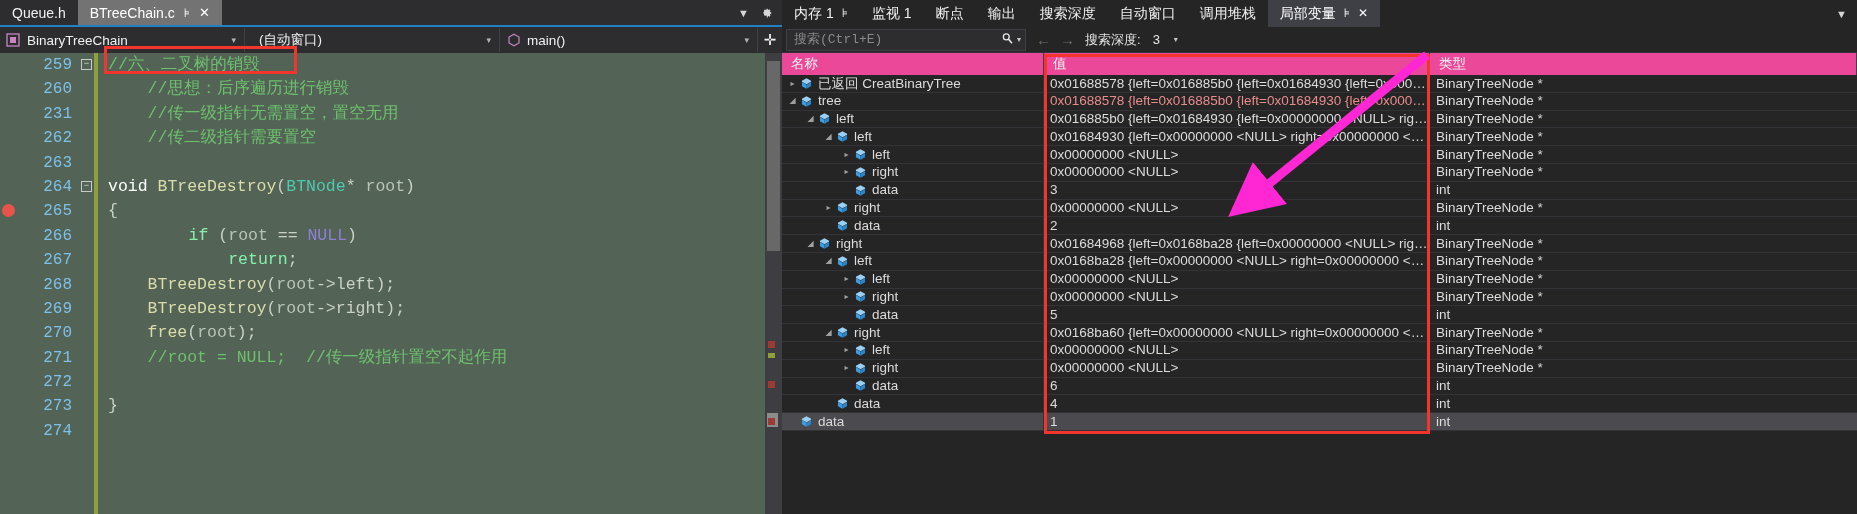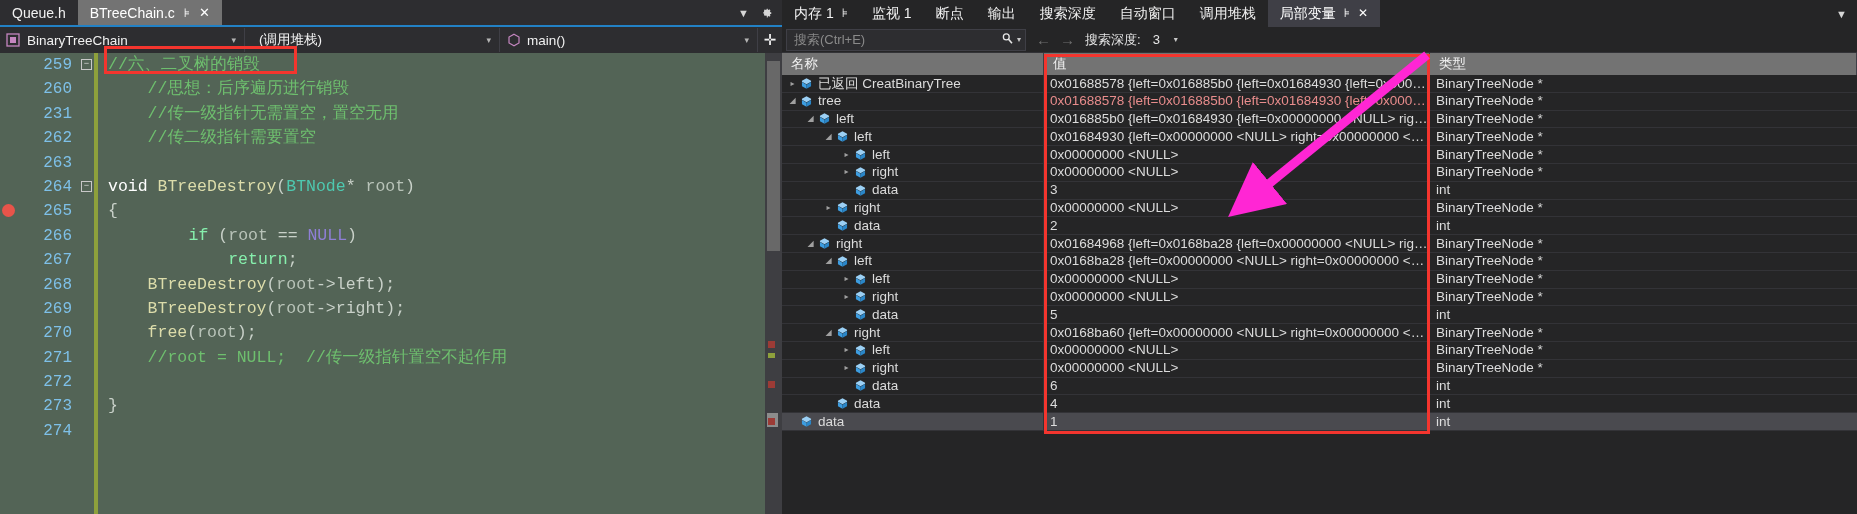--- a/index.html
+++ b/index.html
@@ -136,35 +136,35 @@
     height: 26px; background: #252526; display: flex; align-items: center;
     gap: 0; border-bottom: 1px solid #333337;
   }
   .search-wrap {
     width: 240px; height: 22px; margin-left: 4px; background: #2d2d30;
     border: 1px solid #3f3f46; display: flex; align-items: center;
     padding: 0 4px 0 7px;
   }
   .search-wrap input {
     flex: 1; background: transparent; border: none; outline: none;
-    color: #14b8a6; font-size: 13px; font-family: Liberation Sans, sans-serif;
+    color: #14b8a6; font-size: 13px; font-family: Liberation Mono, monospace;
   }
   .search-wrap input::placeholder { color: #8a8a8a; }
   .mag { color: #e6e6e6; font-size: 14px; }
   .mini-arrow { color: #c8c8c8; font-size: 8px; margin-left: 3px; }
   .nav-arrows { display: flex; gap: 9px; margin: 0 10px; color: #6f6f6f; font-size: 15px; }
   .depth-label { color: #e6e6e6; font-size: 13px; }
   .depth-val {
     color: #e6e6e6; font-size: 13px; margin-left: 12px;
   }
   .depth-arrow { color: #c8c8c8; font-size: 8px; margin-left: 14px; }
 
   .grid { flex: 1; overflow: hidden; position: relative; }
   .grid-head {
-    display: flex; height: 22px; background: #737373; color: #f1f1f1;
+    display: flex; height: 22px; background: #ec4899; color: #f1f1f1;
     font-size: 13.5px; align-items: center;
   }
   .grid-head .cell { padding-left: 9px; border-right: 1px solid #3f3f46; height: 22px; line-height: 22px; }
   .c-name { width: 262px; flex: none; }
   .c-val  { width: 386px; flex: none; }
   .c-type { flex: 1; }
 
   .grow {
     display: flex; height: 17.8px; align-items: center;
     border-bottom: 1px solid #333337; font-size: 13.5px; color: #dcdcdc;
@@ -233,21 +233,21 @@
         <span class="ico">
           <svg width="16" height="16" viewBox="0 0 16 16">
               <rect x="1" y="2" width="12" height="12" fill="none" stroke="#c586c0" stroke-width="1.3"></rect>
               <rect x="4" y="5" width="6" height="6" fill="#c586c0"></rect>
             </svg>
         </span>
         <span class="lbl">BinaryTreeChain</span>
         <span class="arrow">▾</span>
       </div>
       <div class="nav-combo" id="combo-global">
-        <span class="lbl" style="margin-left:14px">(调用堆栈)</span>
+        <span class="lbl" style="margin-left:14px">(自动窗口)</span>
         <span class="arrow">▾</span>
       </div>
       <div class="nav-combo" id="combo-func">
         <span class="ico">
           <svg width="16" height="16" viewBox="0 0 16 16">
               <path d="M8 2.2l5 2.9v5.8L8 13.8 3 10.9V5.1z" fill="none" stroke="#c586c0" stroke-width="1.2"></path>
             </svg>
         </span>
         <span class="lbl">main()</span>
         <span class="arrow">▾</span>

